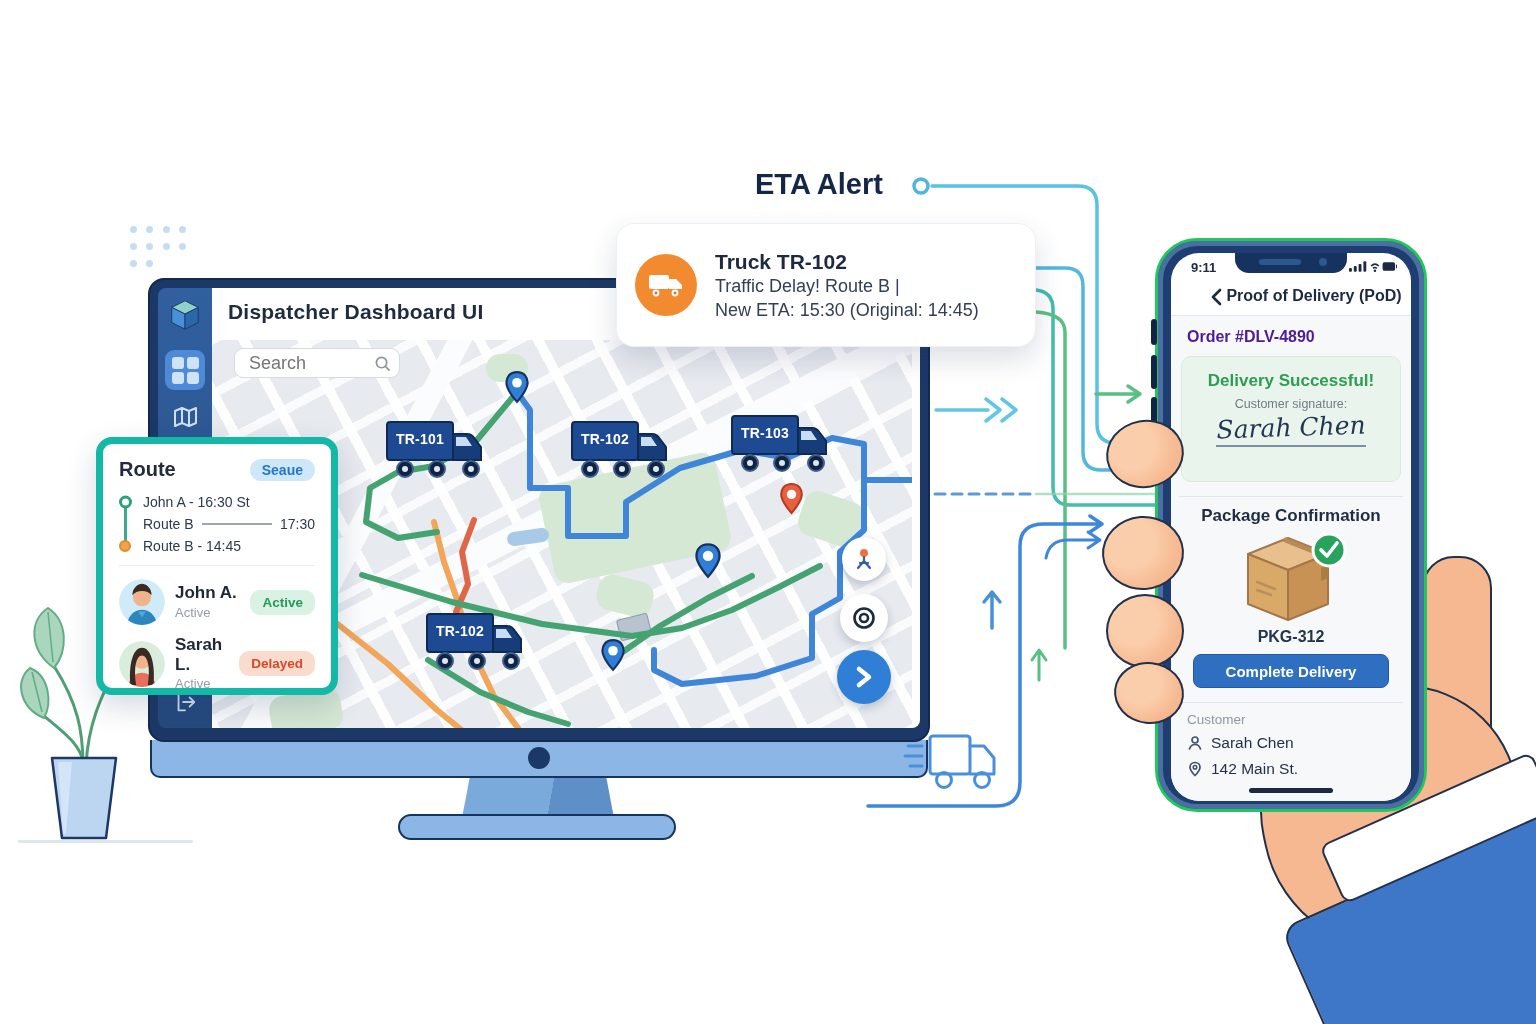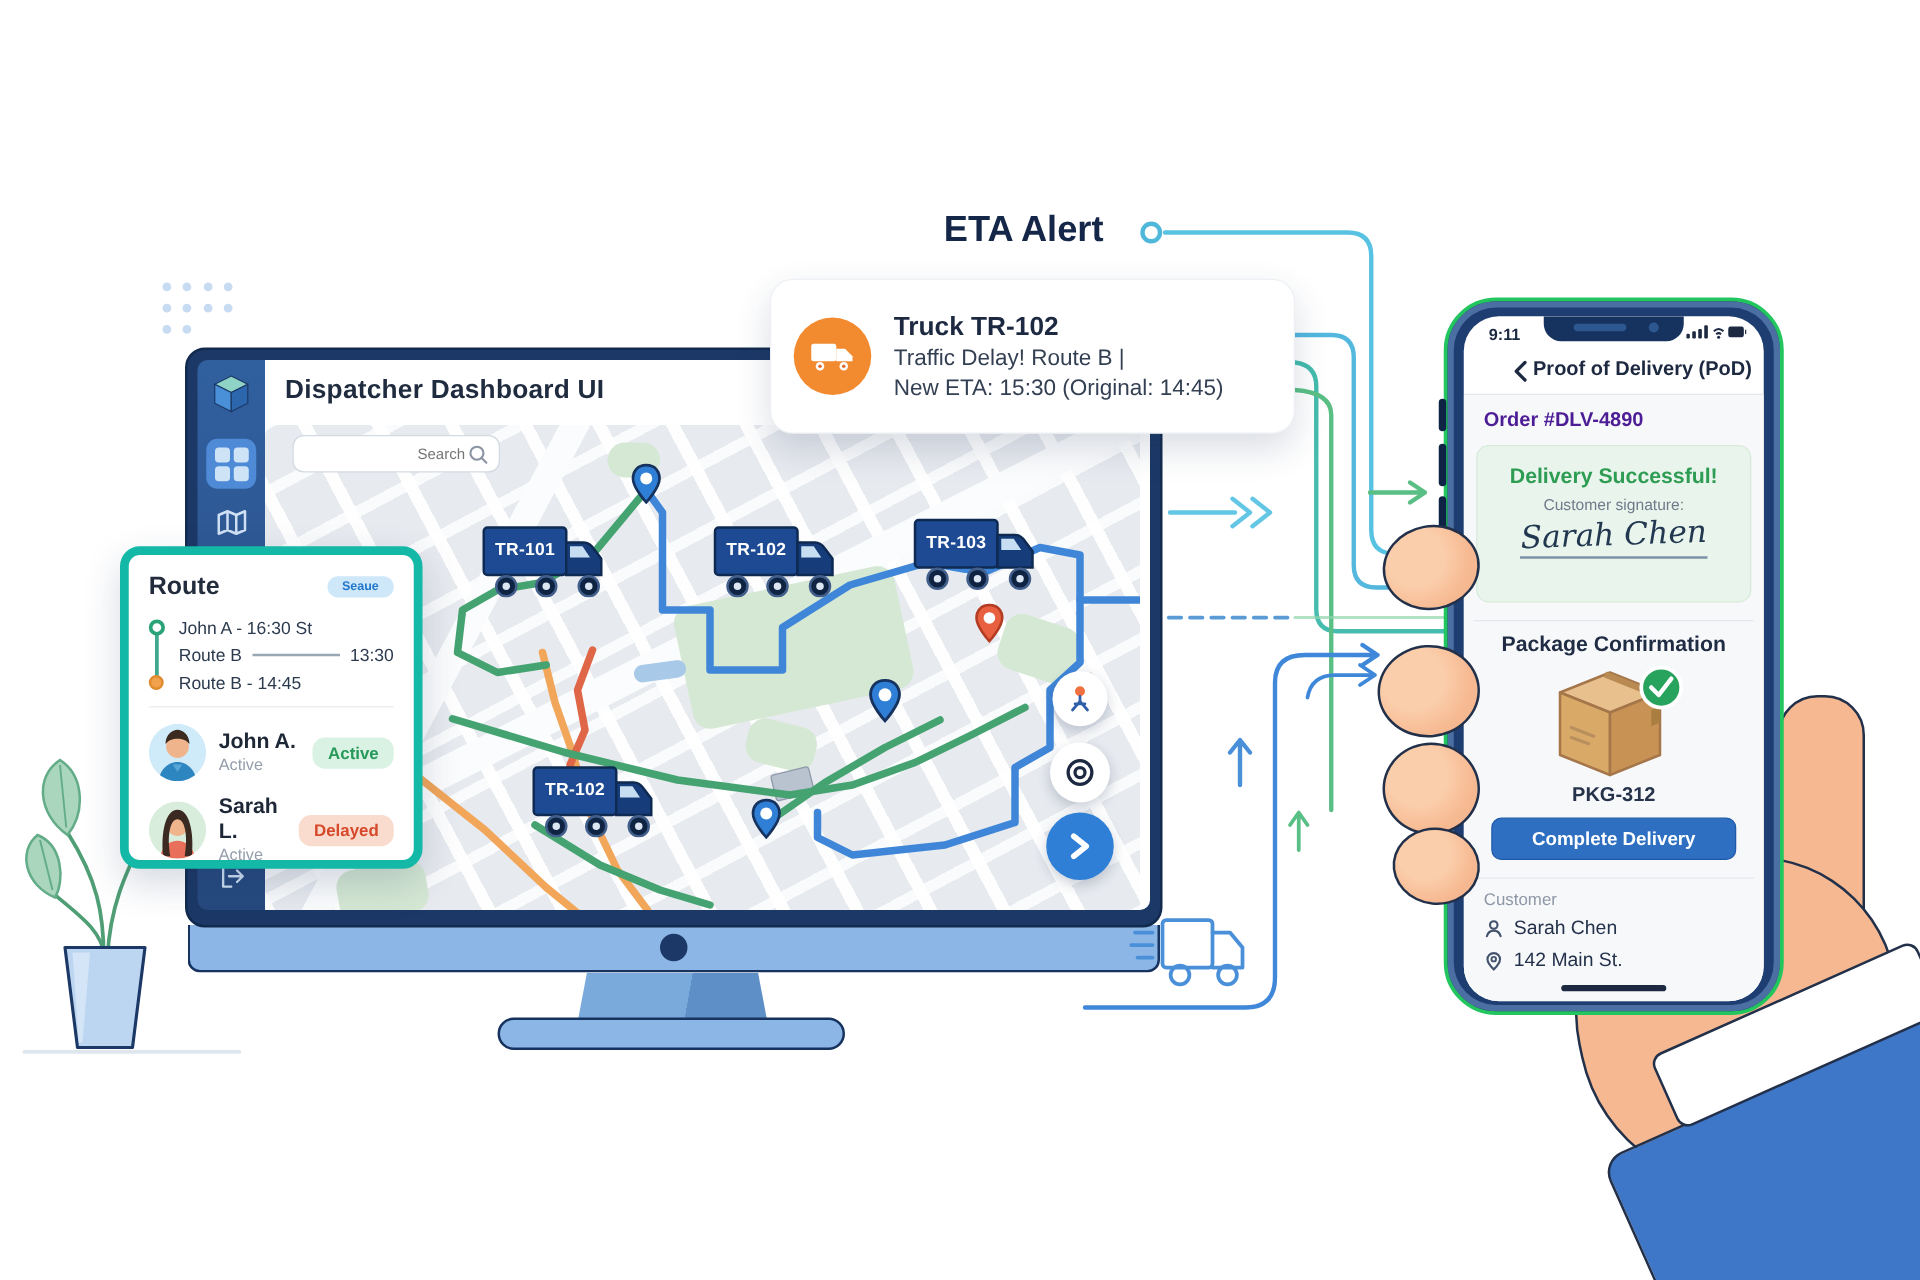--- a/index.html
+++ b/index.html
@@ -37,41 +37,41 @@
   .truck{position:absolute;width:104px;height:60px;z-index:6;}
   .truck .tlabel{position:absolute;left:2px;top:13px;width:66px;text-align:center;color:#fff;
                  font-weight:700;font-size:14px;letter-spacing:.2px;}
   .map-btn{position:absolute;border-radius:50%;background:#fff;box-shadow:0 4px 10px rgba(25,45,80,.22);
            display:grid;place-items:center;z-index:7;}
   .map-btn.blue{background:#2f7fd6;}
 
   
   .search-wrap{left:22px;top:60px;width:166px;height:30px;background:#fff;border:1.5px solid #d4dae3;
                border-radius:9px;display:flex;align-items:center;padding:0 8px 0 12px;box-sizing:border-box;z-index:8;}
-  .search-wrap input{border:none;outline:none;flex:1;font-size:12px;color:#701a75;background:transparent;
-                     font-family:"Liberation Sans",sans-serif;min-width:0;text-align:right;}
+  .search-wrap input{border:none;outline:none;flex:1;font-size:18px;color:#701a75;background:transparent;
+                     font-family:"Liberation Sans",sans-serif;min-width:0;}
 
   
   .chin{left:150px;top:740px;width:778px;height:38px;background:#8cb6e6;border:2px solid #16335f;
         border-top:none;border-radius:0 0 10px 10px;box-sizing:border-box;z-index:9;}
   .chin i{position:absolute;left:50%;top:50%;transform:translate(-50%,-50%);width:22px;height:22px;
           border-radius:50%;background:#1c3866;}
   .stand-neck{left:462px;top:778px;width:152px;height:40px;
         background:linear-gradient(100deg,#7aa9db 58%,#5e8fc6 58%);
         clip-path:polygon(5% 0,95% 0,100% 100%,0 100%);z-index:8;}
   .stand-base{left:398px;top:814px;width:278px;height:26px;background:#8cb6e6;border:2px solid #16335f;
         border-radius:14px;box-sizing:border-box;z-index:8;}
   .ground{left:18px;top:840px;width:175px;height:3px;background:#dfe7ee;border-radius:2px;}
 
   
   .route-card{left:96px;top:437px;width:242px;height:258px;background:#fff;border:7px solid #14b8a6;
         border-radius:16px;box-shadow:0 12px 30px rgba(30,50,90,.18);z-index:30;padding:14px 16px;box-sizing:border-box;}
   .rc-head{display:flex;align-items:center;justify-content:space-between;}
   .rc-title{font-size:20px;font-weight:800;color:#222c3d;}
-  .rc-badge{background:#cfe8f9;color:#2277cc;font-size:10px;font-weight:600;border-radius:12px;padding:3px 12px;}
+  .rc-badge{background:#cfe8f9;color:#2277cc;font-size:14px;font-weight:600;border-radius:12px;padding:3px 12px;}
   .tl{position:relative;margin:10px 0 4px 0;padding-left:24px;}
   .tl-line{position:absolute;left:5px;top:13px;height:42px;width:3px;background:#3fa88f;border-radius:2px;}
   .tl-row{position:relative;height:22px;display:flex;align-items:center;font-size:14px;color:#2b3a4e;}
   .tl-row .mark{position:absolute;left:-24px;top:50%;transform:translateY(-50%);width:10px;height:10px;border-radius:50%;}
   .mark.ring{border:3px solid #2aa378;background:#fff;width:7px;height:7px;}
   .mark.dot{background:#f2a24c;border:2px solid #e08b2e;width:8px;height:8px;}
   .tl-dash{flex:1;height:0;border-top:2px solid #9aa7b5;margin:0 8px;}
   .tl-time{font-size:14px;color:#2b3a4e;}
   .rc-div{height:1px;background:#e8ecf0;margin:8px 0;}
   .drv{display:flex;align-items:center;gap:10px;padding:5px 0;}
@@ -364,21 +364,21 @@
     </div>
     <div class="tl">
       <span class="tl-line"></span>
       <div class="tl-row">
         <span class="mark ring"></span>
         <span>John A - 16:30 St</span>
       </div>
       <div class="tl-row">
         <span>Route B</span>
         <span class="tl-dash"></span>
-        <span class="tl-time">13:30</span>
+        <span class="tl-time">17:30</span>
       </div>
       <div class="tl-row">
         <span class="mark dot"></span>
         <span>Route B - 14:45</span>
       </div>
     </div>
     <div class="rc-div"></div>
     <div class="drv">
       <span class="avatar">
         <svg width="46" height="46" viewBox="0 0 48 48">

